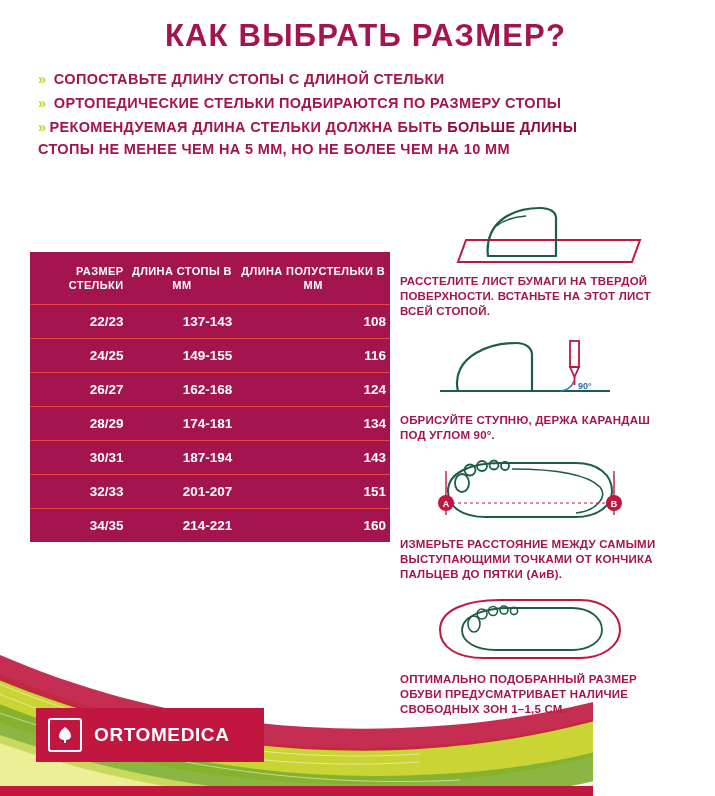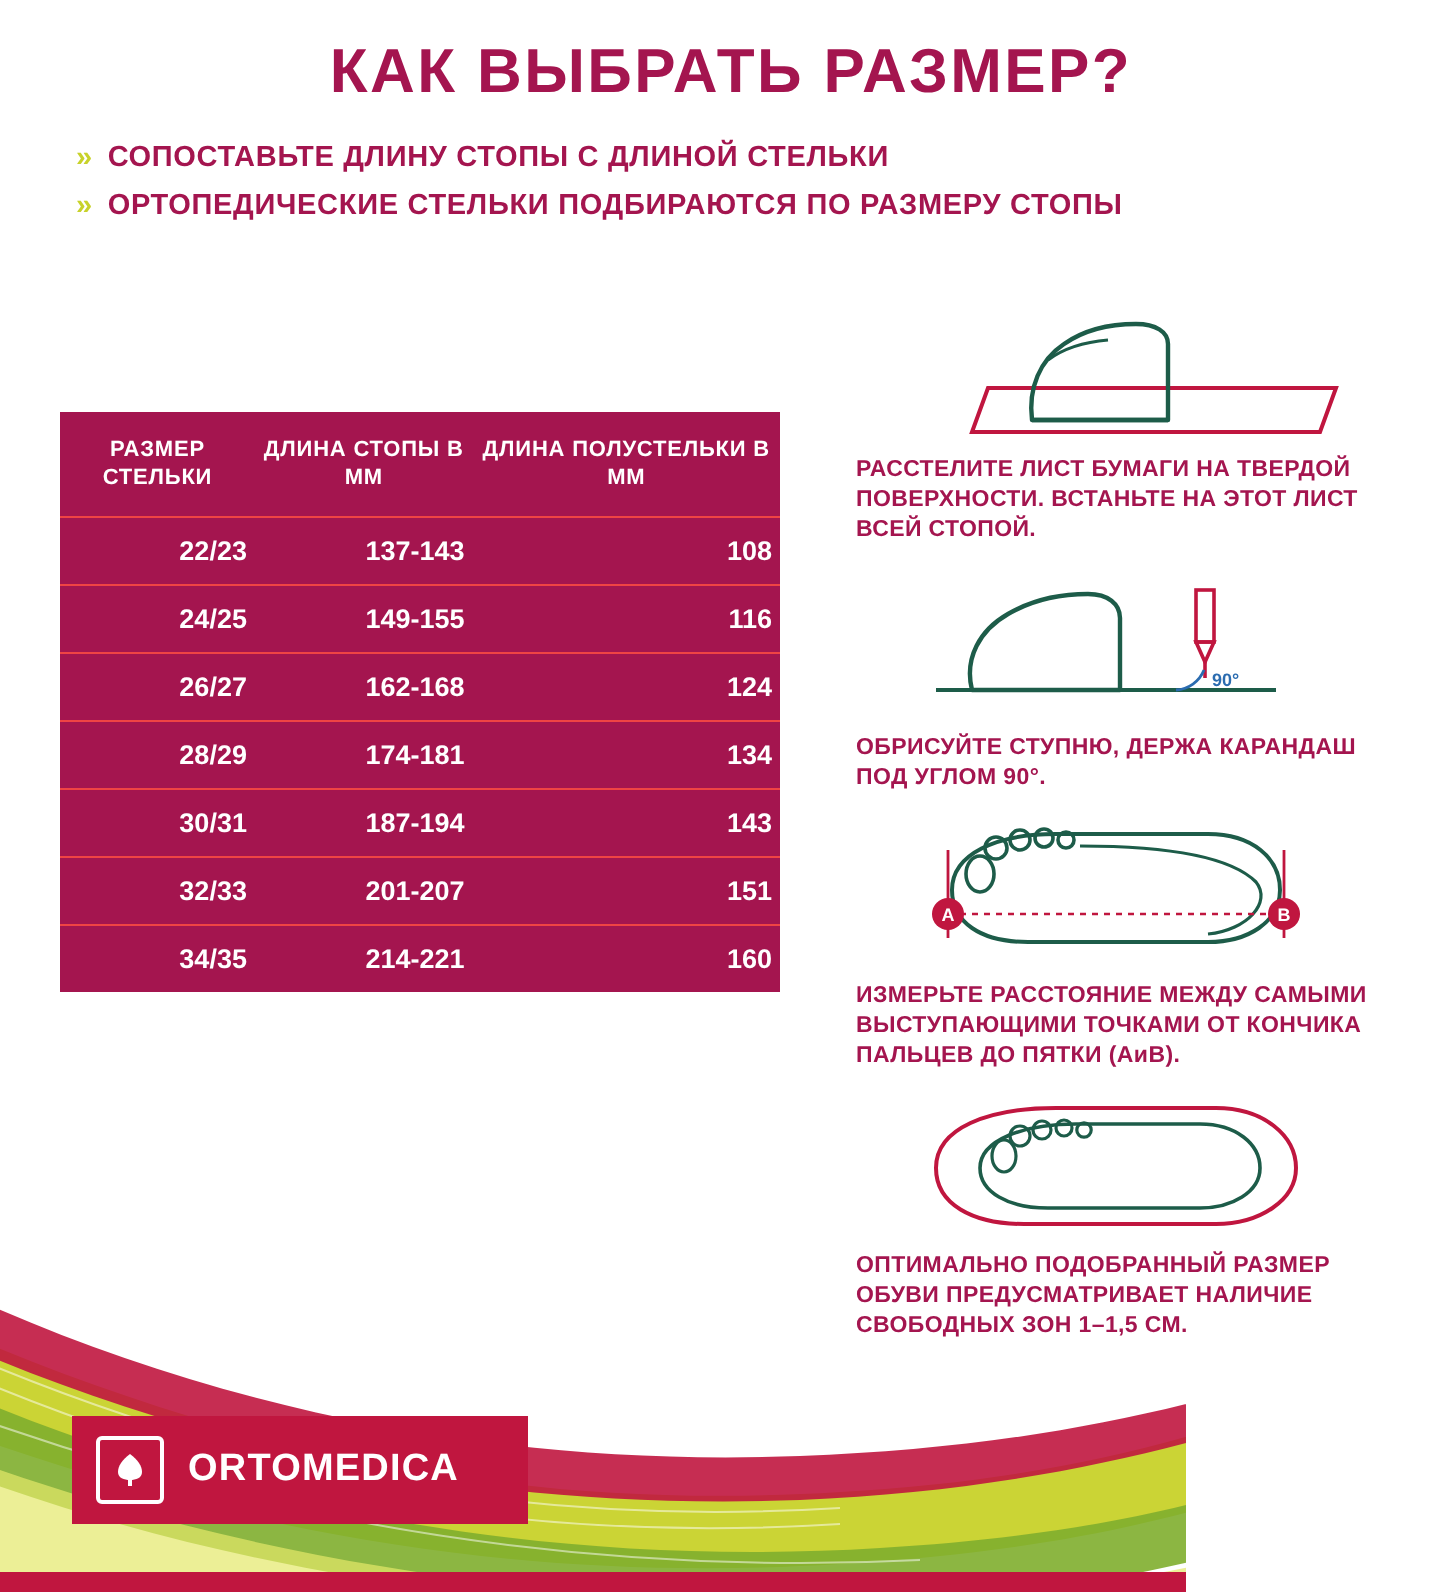--- a/index.html
+++ b/index.html
@@ -84,28 +84,28 @@
     color: #ffffff;
     font-size: 13.5px;
     font-weight: bold;
     text-align: right;
     padding: 9px 4px;
     border-top: 1px solid #ef4444;
   }
   .table tr td:nth-child(1) { width: 95px; }
   .table tr td:nth-child(2) { width: 110px; }
   .table tr td:nth-child(3) { width: 155px; }
-  .table th:nth-child(1) { width: 95px; }
+  .table th:nth-child(1) { width: 95px; text-align: right; }
   .table th:nth-child(2) { width: 110px; }
   .table th:nth-child(3) { width: 155px; }
 
   
   .steps {
     position: absolute;
-    left: 428px;
+    left: 400px;
     top: 0;
     width: 268px;
   }
   .step {
     margin-bottom: 10px;
   }
   .step-figure {
     height: 86px;
     position: relative;
   }
@@ -177,20 +177,24 @@
   <div class="title">КАК ВЫБРАТЬ РАЗМЕР?</div>
 
   <div class="bullets">
     <div class="bullet">
       <span class="chev">»</span>
       <span>СОПОСТАВЬТЕ ДЛИНУ СТОПЫ С ДЛИНОЙ СТЕЛЬКИ</span>
     </div>
     <div class="bullet">
       <span class="chev">»</span>
       <span>ОРТОПЕДИЧЕСКИЕ СТЕЛЬКИ ПОДБИРАЮТСЯ ПО РАЗМЕРУ СТОПЫ</span>
+    </div>
+    <div class="bullet bullet-wrap">
+      <span class="chev">»</span><span>РЕКОМЕНДУЕМАЯ ДЛИНА СТЕЛЬКИ ДОЛЖНА БЫТЬ </span><span class="strong">БОЛЬШЕ ДЛИНЫ</span><br>
+      <span>СТОПЫ НЕ МЕНЕЕ ЧЕМ НА 5 ММ, НО НЕ БОЛЕЕ ЧЕМ НА 10 ММ</span>
     </div>
   </div>
 
   <div class="body-area">
 
     <table class="table">
       <thead>
         <tr>
           <th>РАЗМЕР СТЕЛЬКИ</th>
           <th>ДЛИНА СТОПЫ В ММ</th>

